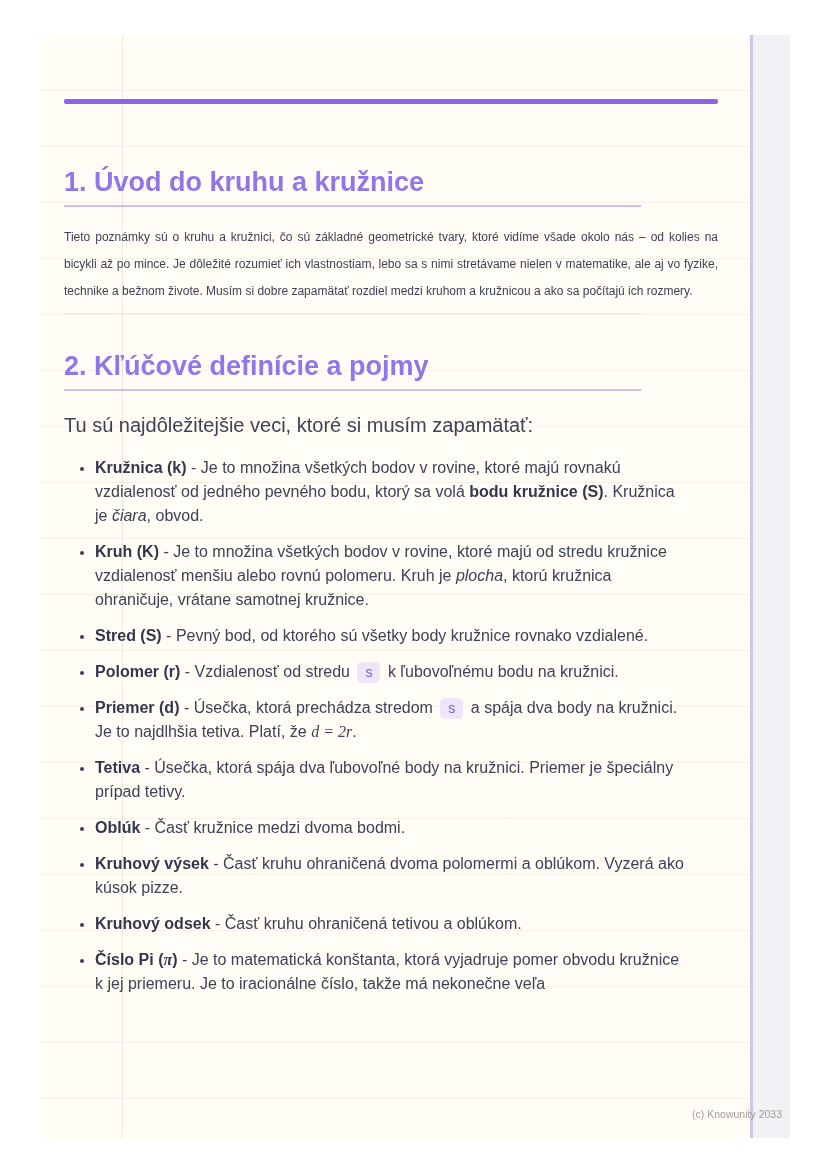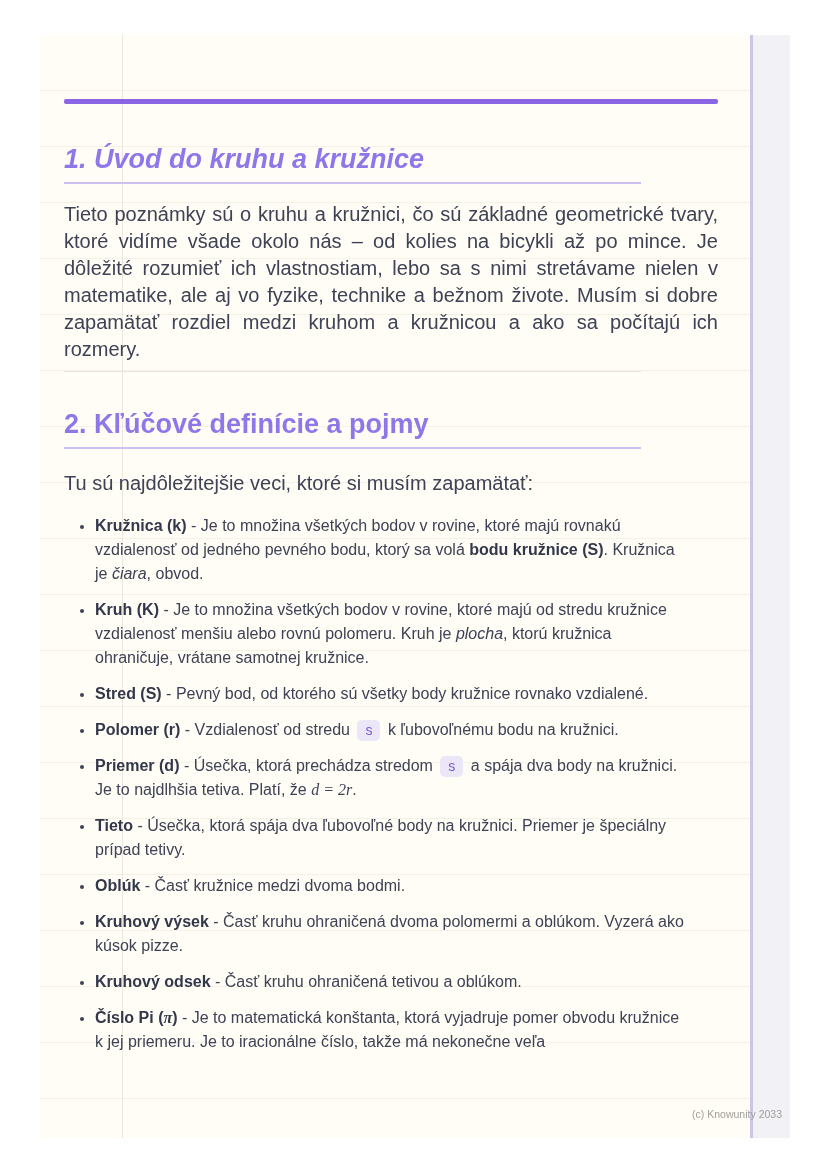--- a/index.html
+++ b/index.html
@@ -30,24 +30,24 @@
   }
   .title-rule{
     height:5px;background:var(--accent,#8a65e4);margin-top:21px;border-radius:2px;
   }
   h2.section-heading{
     margin:0;font-size:27px;line-height:31px;font-weight:bold;
     color:var(--heading,#9077e9);
     width:577px;border-bottom:2px solid var(--heading-underline,#cac1f1);
     padding-bottom:7px;
   }
-  h2.first{margin-top:40px;font-style:italic;}
+  h2.first{margin-top:63px;}
   h2.second{margin-top:37px;}
   .para{
-    margin:17px 0 0 0;font-size:20px;line-height:27px;
+    margin:17px 0 0 0;font-size:12px;line-height:27px;
     color:var(--body-text,#3e4254);text-align:justify;
   }
   hr.divider{
     border:none;border-top:1px solid var(--divider,#e9e6e1);
     width:577px;margin:8px 0 0 0;
   }
   .intro{
     margin:22px 0 0 0;font-size:20px;line-height:24px;
     color:var(--body-text,#3e4254);
   }
@@ -90,21 +90,21 @@
 
     <h2 class="section-heading second">2. Kľúčové definície a pojmy</h2>
     <p class="intro">Tu sú najdôležitejšie veci, ktoré si musím zapamätať:</p>
 
     <ul class="deflist" id="deflist">
         <li><span class="seg-b">Kružnica (k)</span><span class=""> - Je to množina všetkých bodov v rovine, ktoré majú rovnakú vzdialenosť od jedného pevného bodu, ktorý sa volá </span><span class="seg-b">bodu kružnice (S)</span><span class="">. Kružnica je </span><span class="seg-i">čiara</span><span class="">, obvod.</span></li>
         <li><span class="seg-b">Kruh (K)</span><span class=""> - Je to množina všetkých bodov v rovine, ktoré majú od stredu kružnice vzdialenosť menšiu alebo rovnú polomeru. Kruh je </span><span class="seg-i">plocha</span><span class="">, ktorú kružnica ohraničuje, vrátane samotnej kružnice.</span></li>
         <li><span class="seg-b">Stred (S)</span><span class=""> - Pevný bod, od ktorého sú všetky body kružnice rovnako vzdialené.</span></li>
         <li><span class="seg-b">Polomer (r)</span><span class=""> - Vzdialenosť od stredu </span><span class="seg-chip">s</span><span class=""> k ľubovoľnému bodu na kružnici.</span></li>
         <li><span class="seg-b">Priemer (d)</span><span class=""> - Úsečka, ktorá prechádza stredom </span><span class="seg-chip">s</span><span class=""> a spája dva body na kružnici. Je to najdlhšia tetiva. Platí, že </span><span class="seg-m">d = 2r</span><span class="">.</span></li>
-        <li><span class="seg-b">Tieto</span><span class=""> - Úsečka, ktorá spája dva ľubovoľné body na kružnici. Priemer je špeciálny prípad tetivy.</span></li>
+        <li><span class="seg-b">Tetiva</span><span class=""> - Úsečka, ktorá spája dva ľubovoľné body na kružnici. Priemer je špeciálny prípad tetivy.</span></li>
         <li><span class="seg-b">Oblúk</span><span class=""> - Časť kružnice medzi dvoma bodmi.</span></li>
         <li><span class="seg-b">Kruhový výsek</span><span class=""> - Časť kruhu ohraničená dvoma polomermi a oblúkom. Vyzerá ako kúsok pizze.</span></li>
         <li><span class="seg-b">Kruhový odsek</span><span class=""> - Časť kruhu ohraničená tetivou a oblúkom.</span></li>
         <li><span class="seg-b">Číslo Pi (</span><span class="seg-b seg-m">π</span><span class="seg-b">)</span><span class=""> - Je to matematická konštanta, ktorá vyjadruje pomer obvodu kružnice k jej priemeru. Je to iracionálne číslo, takže má nekonečne veľa</span></li>
       </ul>
   </div>
 
   <div class="footer">(c) Knowunity 2033</div>
 </div>
 

